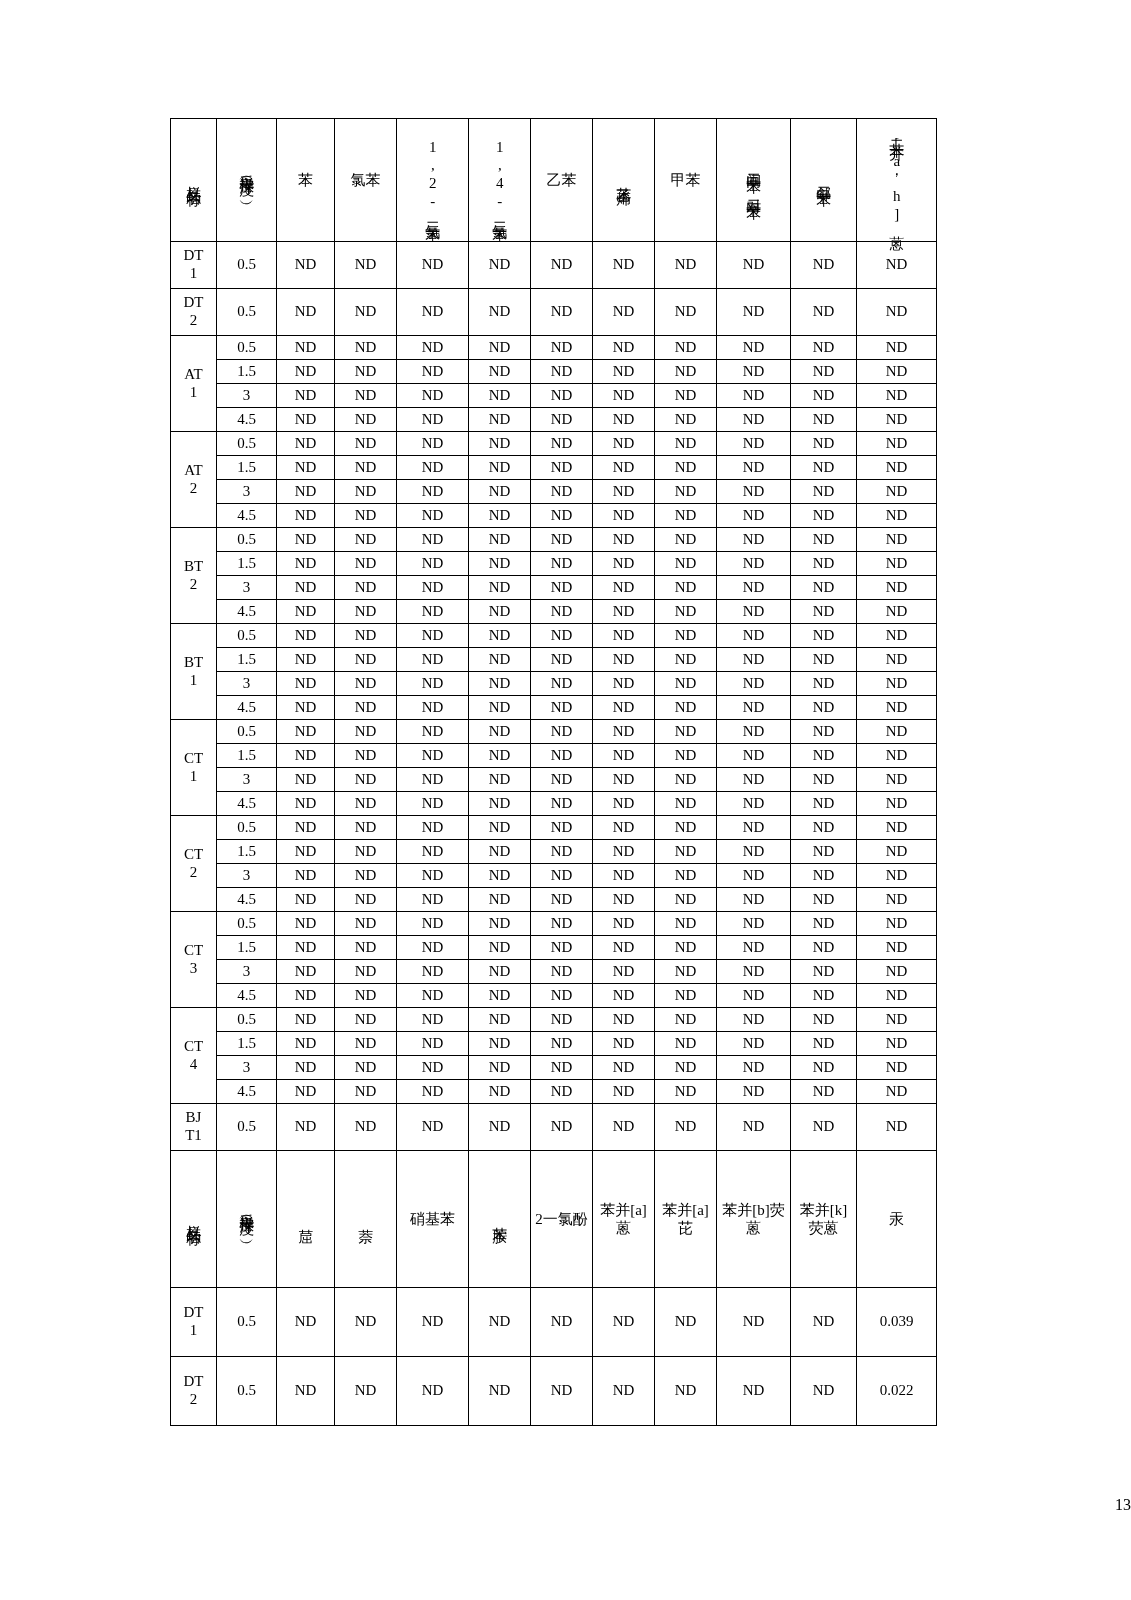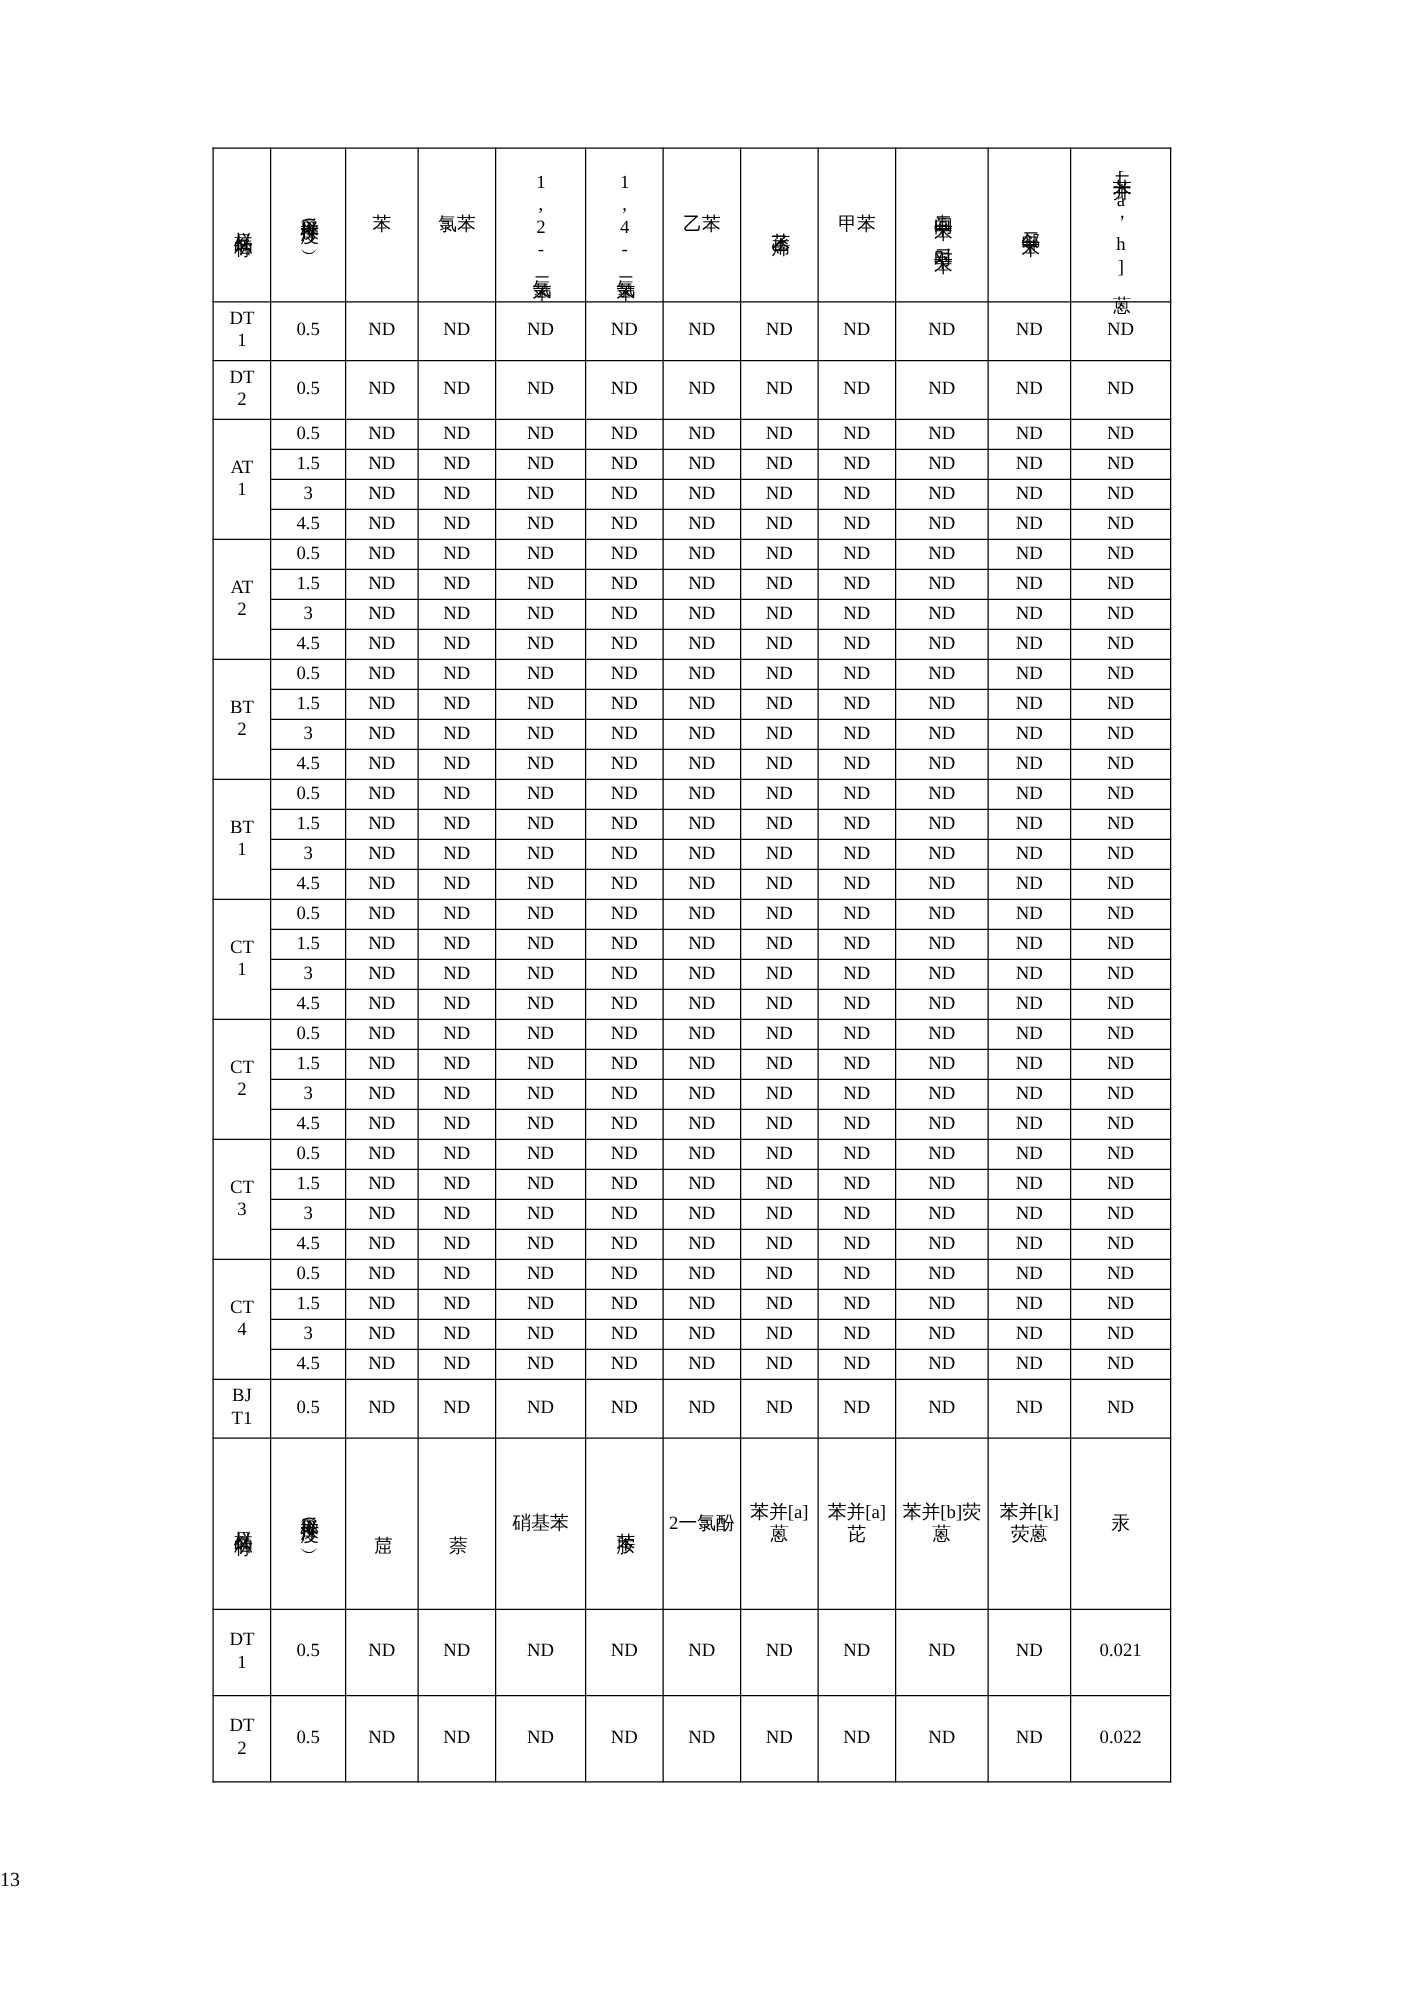--- a/index.html
+++ b/index.html
@@ -87,21 +87,21 @@
     line-height: 1.2;
   }
   .name-cell .ln {
     display: block;
   }
   .page-number {
     position: absolute;
     bottom: 86px;
     left: 0;
     width: 1131px;
-    text-align: left;
+    text-align: right;
     font-size: 16px;
     font-family: "Liberation Serif", serif;
   }
 </style>
 </head>
 <body>
 
 <div class="page">
 
   <table class="data-table">
@@ -678,21 +678,21 @@
           <td>0.5</td>
           <td>ND</td>
           <td>ND</td>
           <td>ND</td>
           <td>ND</td>
           <td>ND</td>
           <td>ND</td>
           <td>ND</td>
           <td>ND</td>
           <td>ND</td>
-          <td>0.021</td>
+          <td>0.039</td>
         </tr>
         <tr class="xtall-row">
           <td class="name-cell">
             <span class="ln">DT</span>
             <span class="ln">2</span>
           </td>
           <td>0.5</td>
           <td>ND</td>
           <td>ND</td>
           <td>ND</td>

